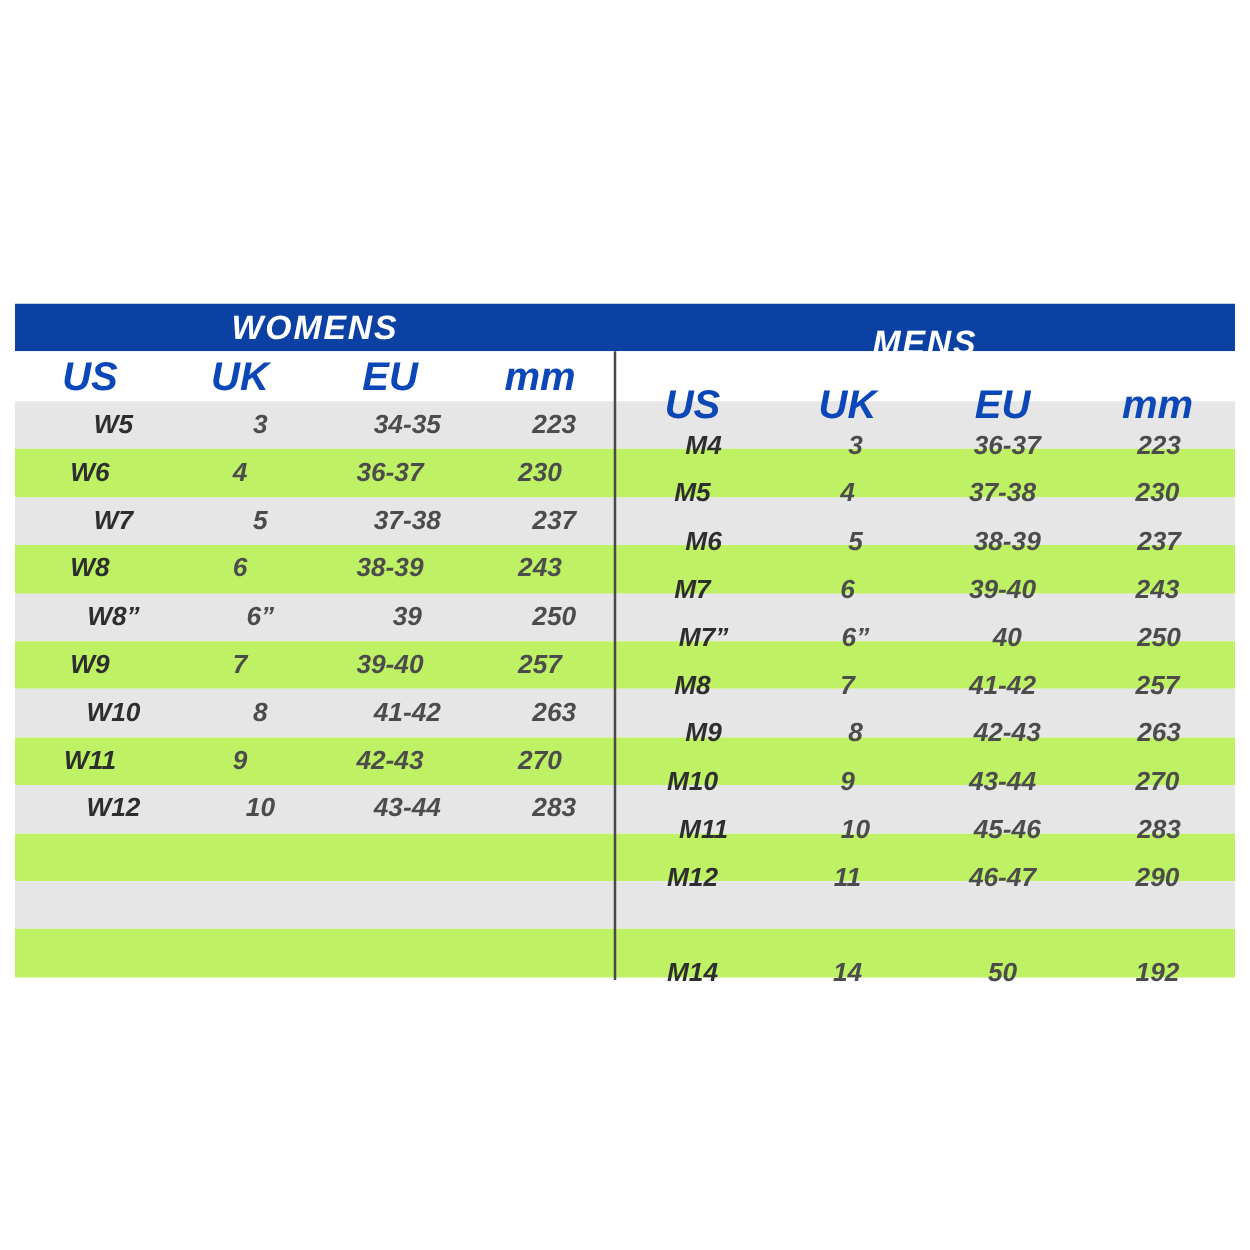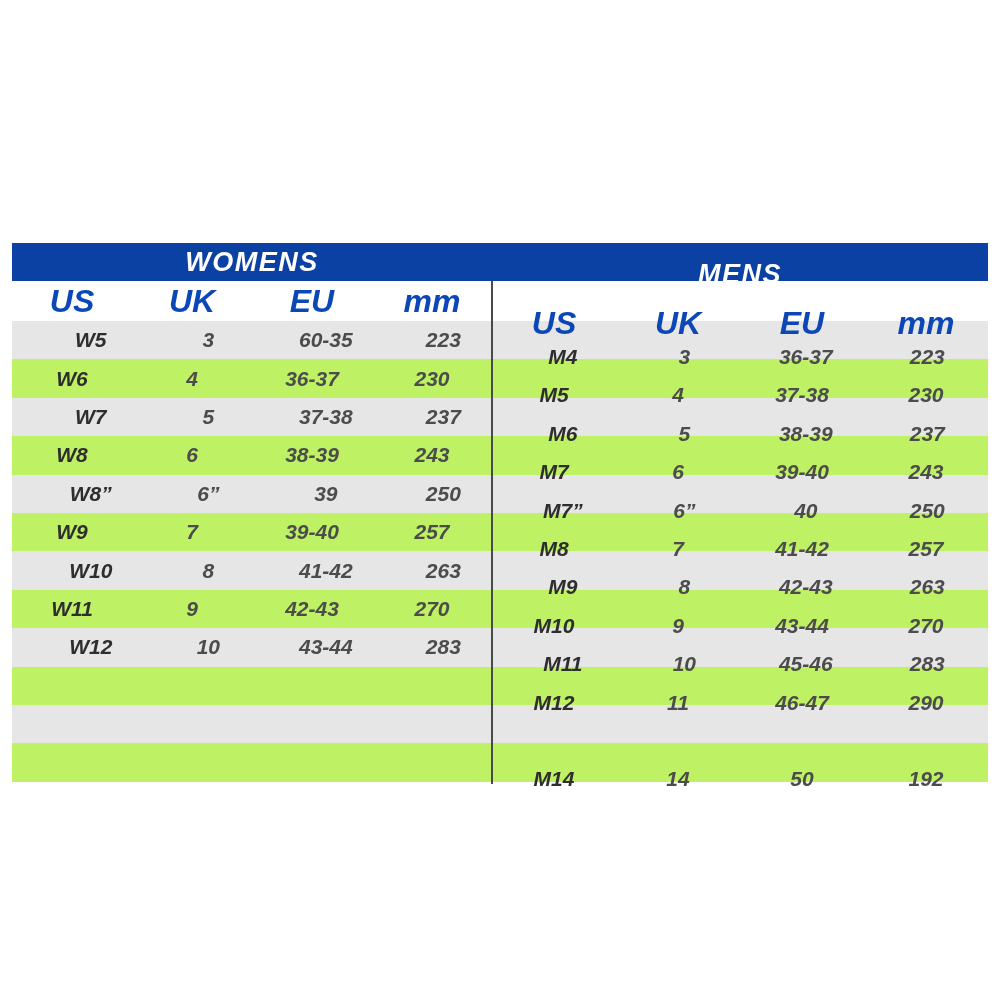--- a/index.html
+++ b/index.html
@@ -105,21 +105,21 @@
         <span class="colh">EU</span>
         <span class="colh">mm</span>
       </div>
     </div>
 
     <div id="tbody">
         <div class="stripe gray">
           <div class="half-w grid4">
             <span class="cell size">W5</span>
             <span class="cell">3</span>
-            <span class="cell">60-35</span>
+            <span class="cell">34-35</span>
             <span class="cell">223</span>
           </div>
           <div class="half-m grid4">
             <span class="cell size">M4</span>
             <span class="cell">3</span>
             <span class="cell">36-37</span>
             <span class="cell">223</span>
           </div>
         </div>
         <div class="stripe">

